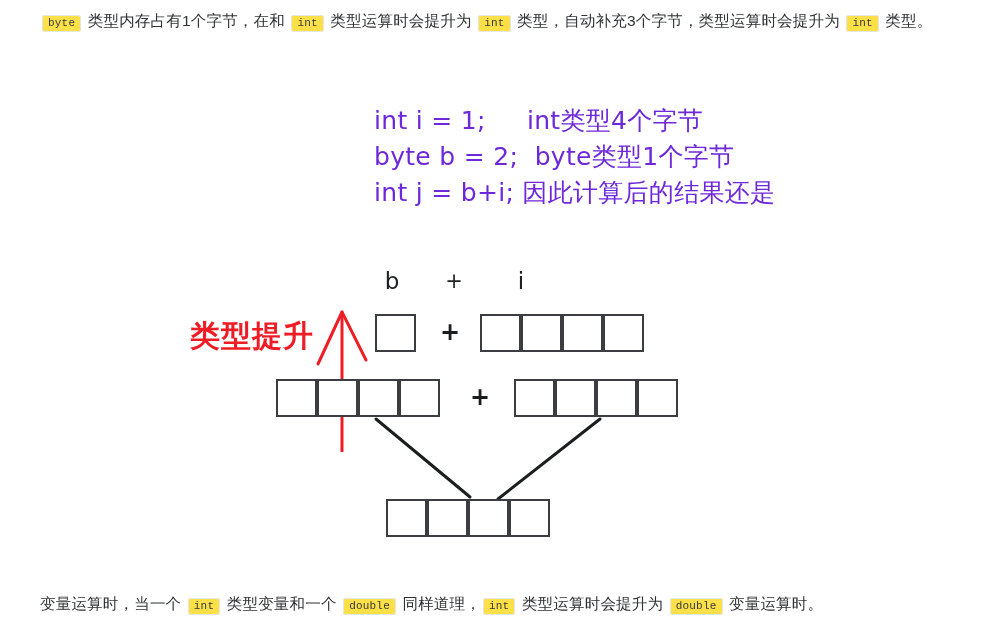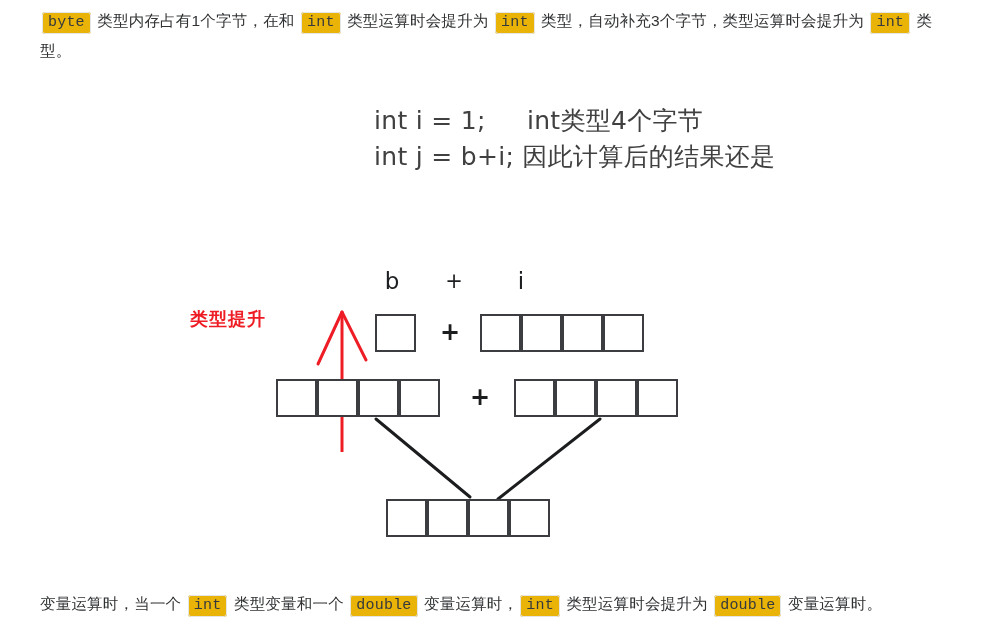--- a/index.html
+++ b/index.html
@@ -30,22 +30,22 @@
     top: 7px;
     width: 915px;
   }
   #bottom-para {
     left: 40px;
     top: 590px;
     width: 915px;
   }
   code.chip {
     font-family: "Liberation Mono", "DejaVu Sans Mono", monospace;
-    font-size: 15px;
-    background: #eab308;
+    font-size: 11px;
+    background: #fde047;
     border: 1px solid #e4e6e8;
     border-radius: 3px;
     padding: 1px 5px 2px 5px;
     color: #35393d;
     margin: 12px 2px;
     white-space: nowrap;
   }
 
   
   #figure {
@@ -57,21 +57,21 @@
   }
 
   
   #code-listing {
     position: absolute;
     left: 374px;
     top: 23px;
     font-family: "DejaVu Sans", "Liberation Sans", sans-serif;
     font-size: 25px;
     line-height: 36px;
-    color: #404040;
+    color: #6d28d9;
     white-space: pre;
     letter-spacing: 0.3px;
   }
   #code-listing .ln { display: block; }
 
   
   .var-label {
     position: absolute;
     font-family: "DejaVu Sans", "Liberation Sans", sans-serif;
     font-size: 23px;
@@ -111,23 +111,23 @@
   #group-b       { left: 375px; top: 234px; }
   #group-i       { left: 480px; top: 234px; }
   #group-b-prom  { left: 276px; top: 299px; }
   #group-i-keep  { left: 514px; top: 299px; }
   #group-result  { left: 386px; top: 419px; }
 
   
   #promo-label {
     position: absolute;
     left: 190px;
-    top: 227px;
-    font-family: "DejaVu Sans", "Liberation Sans", sans-serif;
-    font-size: 18px;
+    top: 236px;
+    font-family: "DejaVu Sans", "Liberation Sans", sans-serif;
+    font-size: 30px;
     font-weight: 700;
     color: #ee1c24;
     letter-spacing: 1px;
     white-space: nowrap;
   }
   #promo-arrow {
     position: absolute;
     left: 312px;
     top: 222px;
   }
@@ -139,21 +139,21 @@
     top: 335px;
   }
 </style>
 </head>
 <body>
 
 <div class="para" id="top-para"><code class="chip">byte</code><span> 类型内存占有1个字节，在和 </span><code class="chip">int</code><span> 类型运算时会提升为 </span><code class="chip">int</code><span> 类型，自动补充3个字节，类型运算时会提升为 </span><code class="chip">int</code><span> 类型。</span></div>
 
 <div id="figure">
 
-  <div id="code-listing"><span class="ln">int i = 1;     int类型4个字节</span><span class="ln">int j = b+i; 因此计算后的结果还是</span></div>
+  <div id="code-listing"><span class="ln">int i = 1;     int类型4个字节</span><span class="ln">byte b = 2;  byte类型1个字节</span><span class="ln">int j = b+i; 因此计算后的结果还是</span></div>
 
   <div class="var-label" id="label-b">b</div>
   <div class="var-label" id="label-plus-top">+</div>
   <div class="var-label" id="label-i">i</div>
 
   <div id="promo-label" style="color: rgb(238, 28, 36);">类型提升</div>
   <svg id="promo-arrow" width="62" height="150" viewBox="0 0 62 150">
     <line x1="30" y1="150" x2="30" y2="10" stroke="#ee1c24" stroke-width="3"></line>
     <line x1="30" y1="10" x2="6" y2="62" stroke="#ee1c24" stroke-width="3" stroke-linecap="round"></line>
     <line x1="30" y1="10" x2="54" y2="58" stroke="#ee1c24" stroke-width="3" stroke-linecap="round"></line>
@@ -190,13 +190,13 @@
   </svg>
 
   <div class="box-group" id="group-result">
       <div class="cell"></div>
       <div class="cell"></div>
       <div class="cell"></div>
       <div class="cell"></div>
     </div>
 </div>
 
-<div class="para" id="bottom-para"><span>变量运算时，当一个 </span><code class="chip">int</code><span> 类型变量和一个 </span><code class="chip">double</code><span> 变量运算时，</span><code class="chip">int</code><span> 类型运算时会提升为 </span><code class="chip">double</code><span> 变量运算时。</span></div>
+<div class="para" id="bottom-para"><span>变量运算时，当一个 </span><code class="chip">int</code><span> 类型变量和一个 </span><code class="chip">double</code><span> 同样道理，</span><code class="chip">int</code><span> 类型运算时会提升为 </span><code class="chip">double</code><span> 变量运算时。</span></div>
 
 </body></html>

